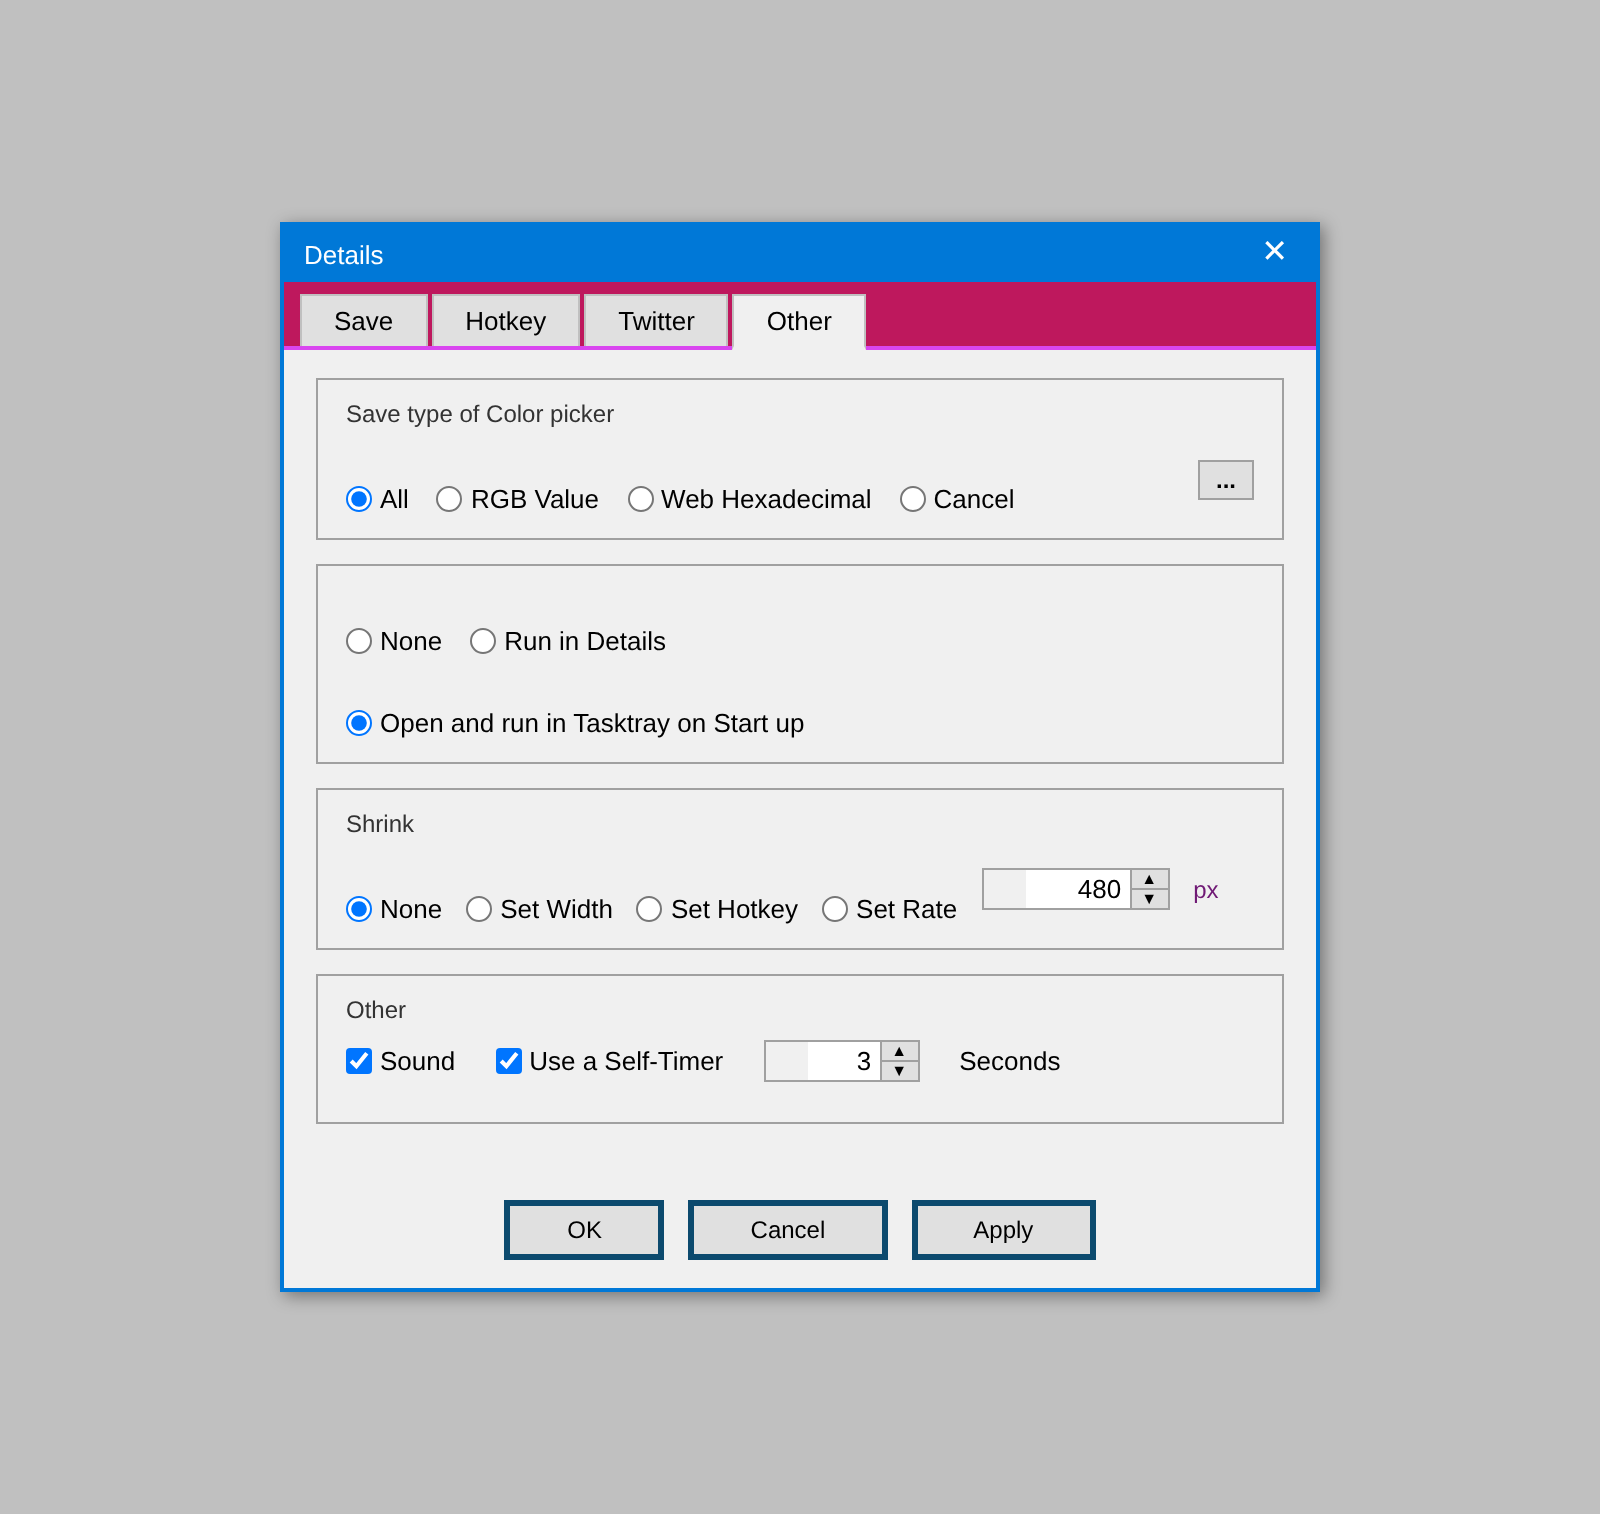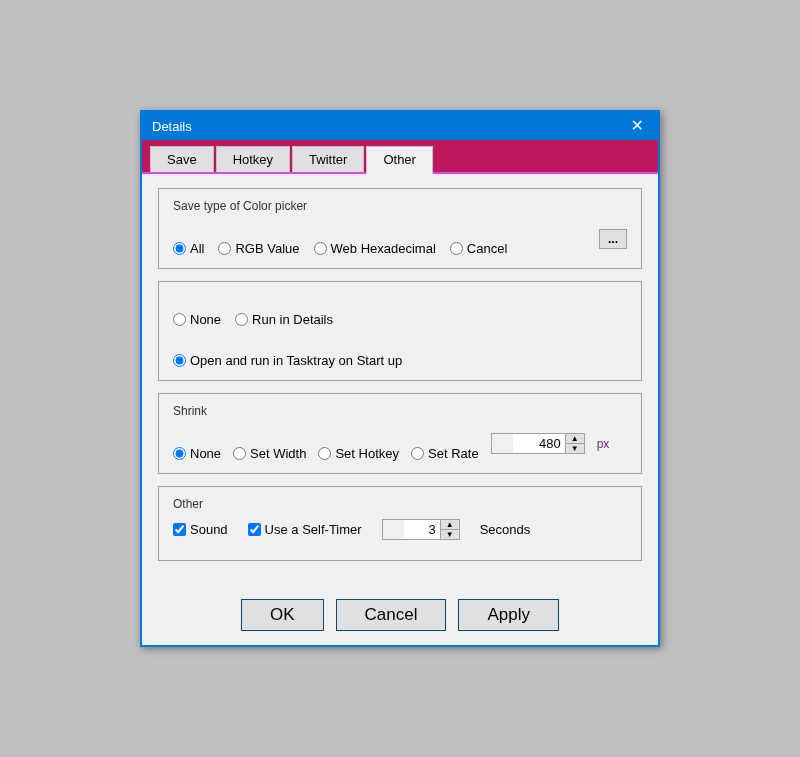--- a/index.html
+++ b/index.html
@@ -164,23 +164,23 @@
     }
     .dialog-footer {
       display: flex;
       justify-content: center;
       gap: 12px;
       padding: 12px 16px 14px 16px;
       background: #f0f0f0;
     }
     .footer-btn {
       background: #e0e0e0;
-      border: 1px solid #0c4a6e;
+      border: 3px solid #0c4a6e;
       padding: 5px 28px;
-      font-size: 17px;
+      font-size: 12px;
       cursor: pointer;
       min-width: 80px;
     }
     .footer-btn.apply {
       color: #000000;
     }
     .run-reside-row2 {
       display: flex;
       align-items: center;
       gap: 4px;

